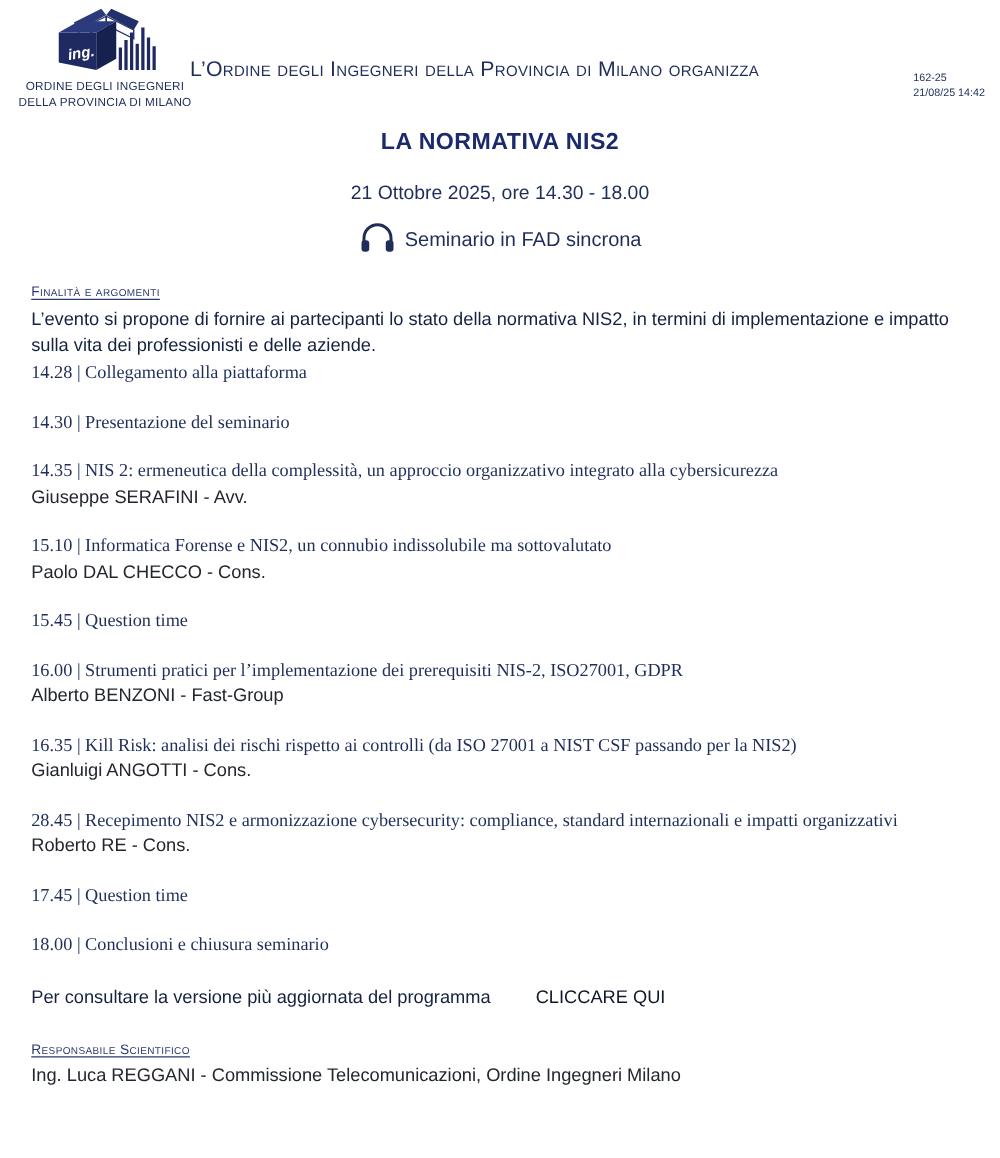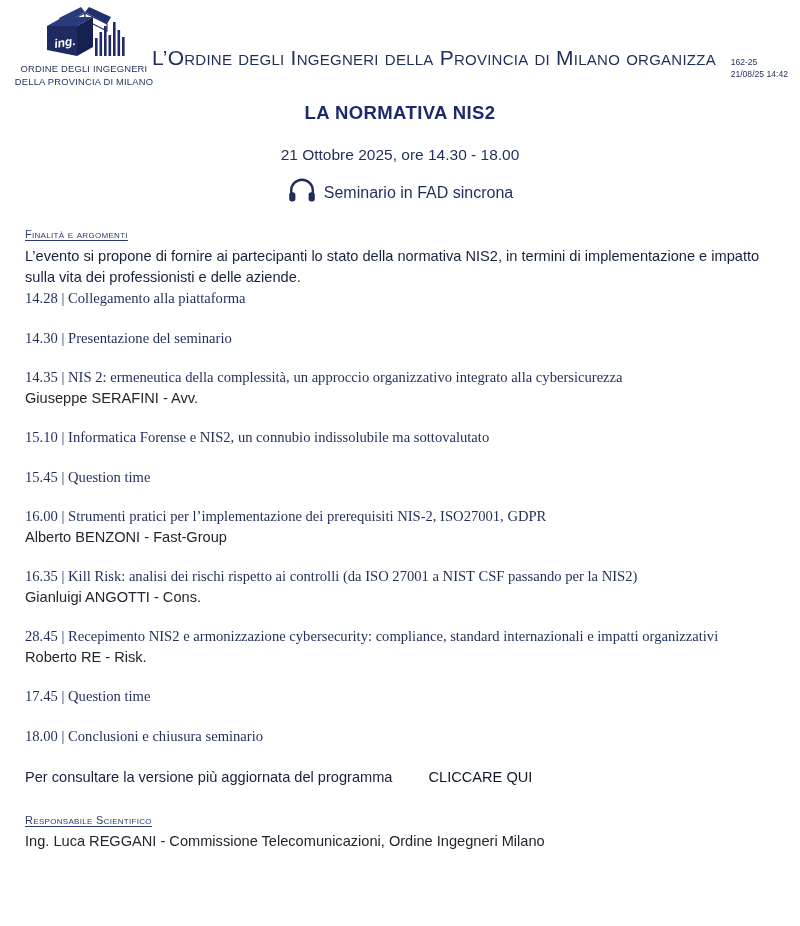--- a/index.html
+++ b/index.html
@@ -41,21 +41,21 @@
     letter-spacing: 0.2px;
     color: #1f2d5a;
     margin-top: 1px;
     white-space: nowrap;
     text-align: center;
   }
   .org-line {
     position: absolute;
     left: 152px;
     top: 46px;
-    font-size: 21px;
+    font-size: 17px;
     font-variant: small-caps;
     letter-spacing: 0.25px;
     color: #1f2d5a;
     white-space: nowrap;
   }
   .doc-ref {
     position: absolute;
     right: 12px;
     top: 56px;
     text-align: left;
@@ -244,20 +244,21 @@
         <span>NIS 2: ermeneutica della complessità, un approccio organizzativo integrato alla cybersicurezza</span>
       </div>
       <div class="agenda-speaker">Giuseppe SERAFINI - Avv.</div>
     </li>
     <li class="agenda-item">
       <div class="agenda-main">
         <span>15.10</span>
         <span>|</span>
         <span>Informatica Forense e NIS2, un connubio indissolubile ma sottovalutato</span>
       </div>
+      <div class="agenda-speaker">Paolo DAL CHECCO - Cons.</div>
     </li>
     <li class="agenda-item">
       <div class="agenda-main">
         <span>15.45</span>
         <span>|</span>
         <span>Question time</span>
       </div>
     </li>
     <li class="agenda-item">
       <div class="agenda-main">
@@ -274,21 +275,21 @@
         <span>Kill Risk: analisi dei rischi rispetto ai controlli (da ISO 27001 a NIST CSF passando per la NIS2)</span>
       </div>
       <div class="agenda-speaker">Gianluigi ANGOTTI - Cons.</div>
     </li>
     <li class="agenda-item">
       <div class="agenda-main">
         <span>28.45</span>
         <span>|</span>
         <span>Recepimento NIS2 e armonizzazione cybersecurity: compliance, standard internazionali e impatti organizzativi</span>
       </div>
-      <div class="agenda-speaker">Roberto RE - Risk.</div>
+      <div class="agenda-speaker">Roberto RE - Cons.</div>
     </li>
     <li class="agenda-item">
       <div class="agenda-main">
         <span>17.45</span>
         <span>|</span>
         <span>Question time</span>
       </div>
     </li>
     <li class="agenda-item">
       <div class="agenda-main">

